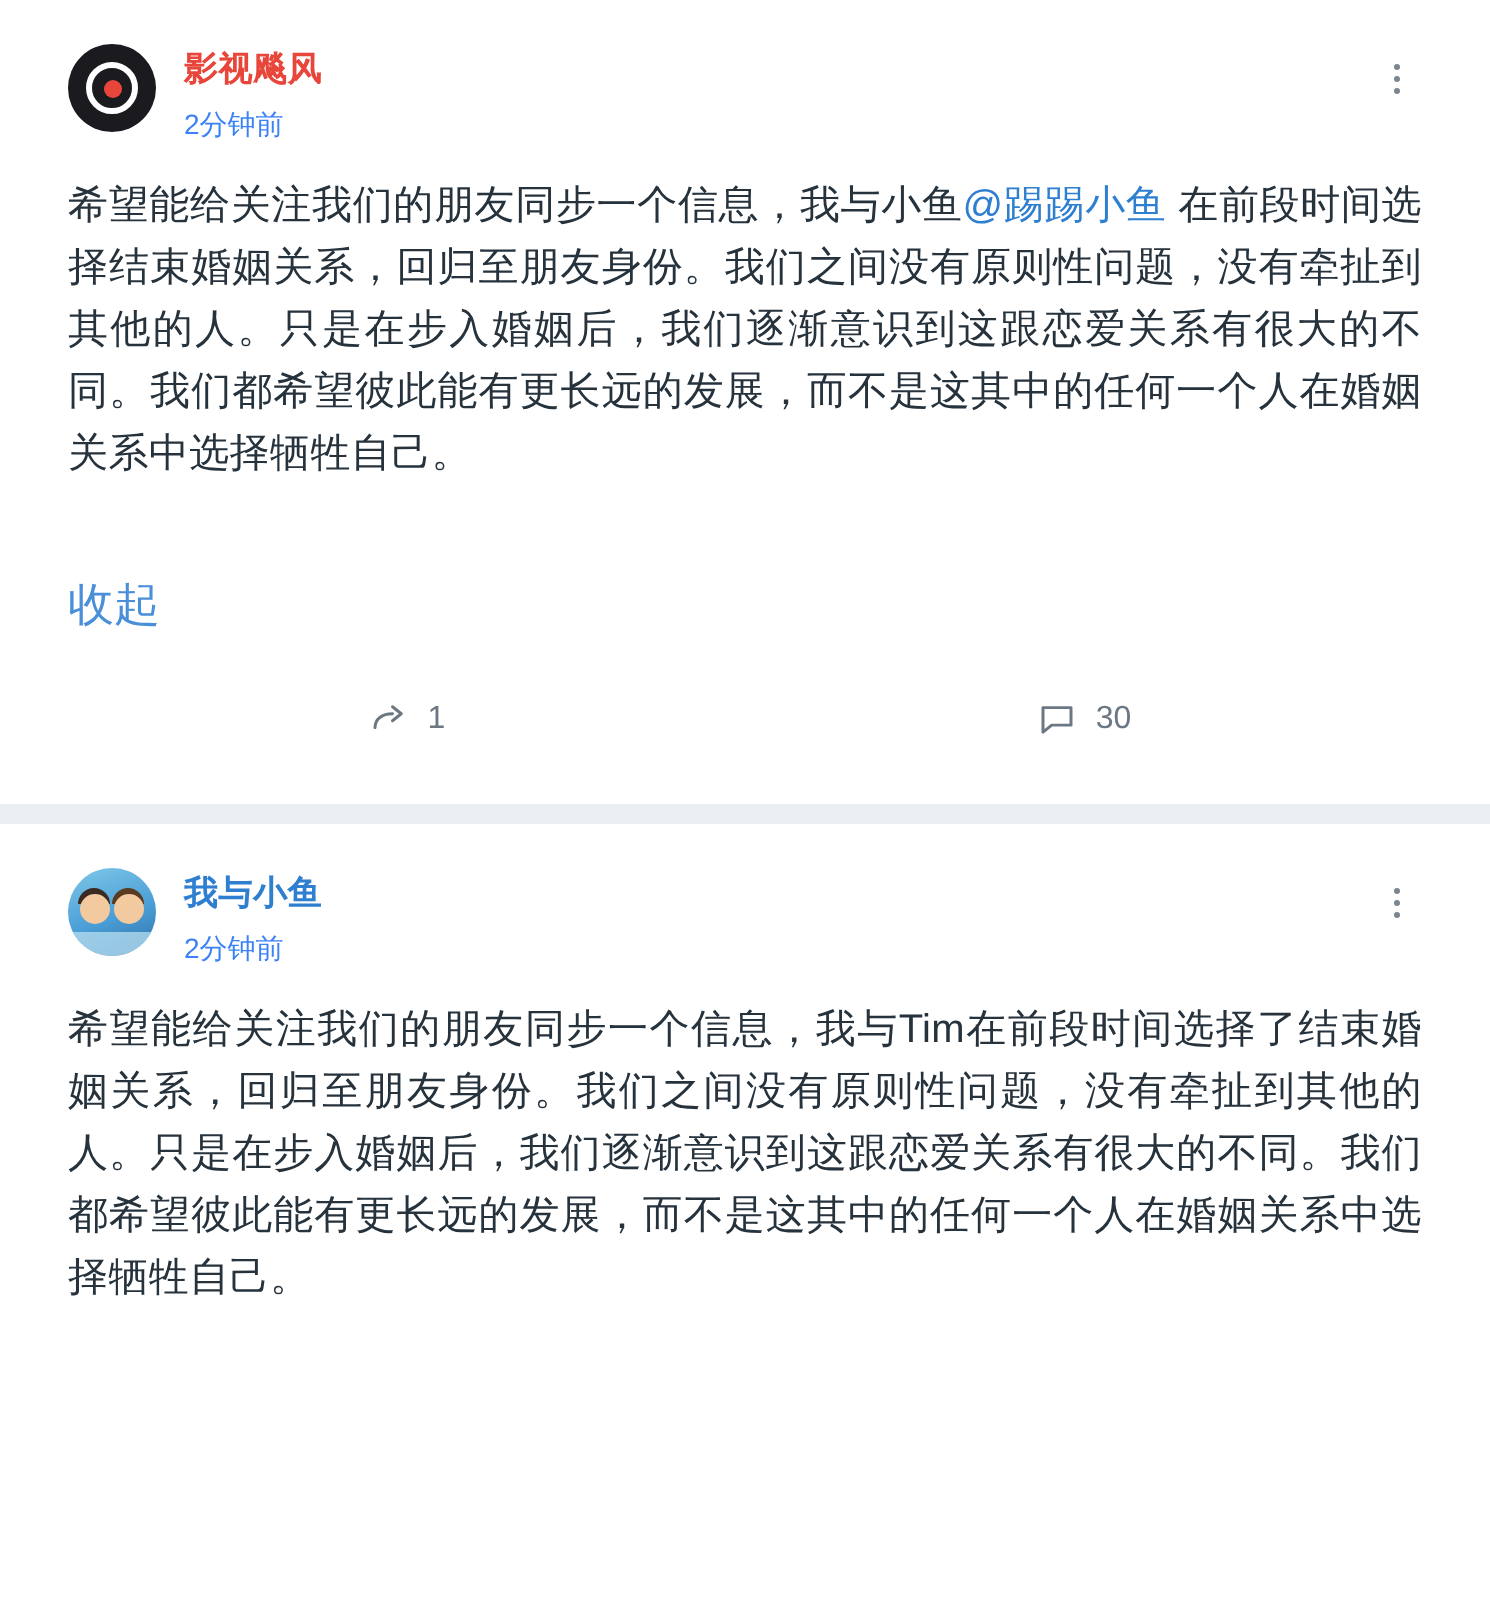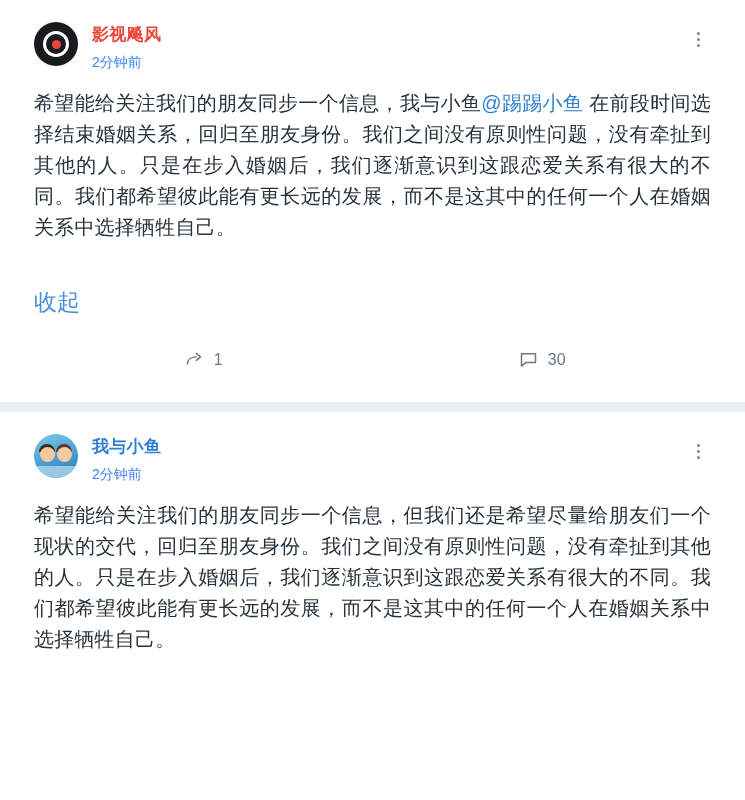--- a/index.html
+++ b/index.html
@@ -259,19 +259,19 @@
         <div class="timestamp">2分钟前</div>
       </div>
       <div class="more-icon">
         <span></span>
         <span></span>
         <span></span>
       </div>
     </div>
 
     <div class="post-body">
-      <p class="para"><span>希望能给关注我们的朋友同步一个信息，但我们还是希望尽量给朋友们一个现状的交代，回归至朋友身份。我们之间没有原则性问题，没有牵扯到其他的人。只是在步入婚姻后，我们逐渐意识到这跟恋爱关系有很大的不同。我们都希望彼此能有更长远的发展，而不是这其中的任何一个人在婚姻关系中选择牺牲自己。</span></p>
+      <p class="para"><span>希望能给关注我们的朋友同步一个信息，我与Tim在前段时间选择了结束婚姻关系，回归至朋友身份。我们之间没有原则性问题，没有牵扯到其他的人。只是在步入婚姻后，我们逐渐意识到这跟恋爱关系有很大的不同。我们都希望彼此能有更长远的发展，而不是这其中的任何一个人在婚姻关系中选择牺牲自己。</span></p>
 
     </div>
 
   </div>
 
 </div>
 
 </body></html>

